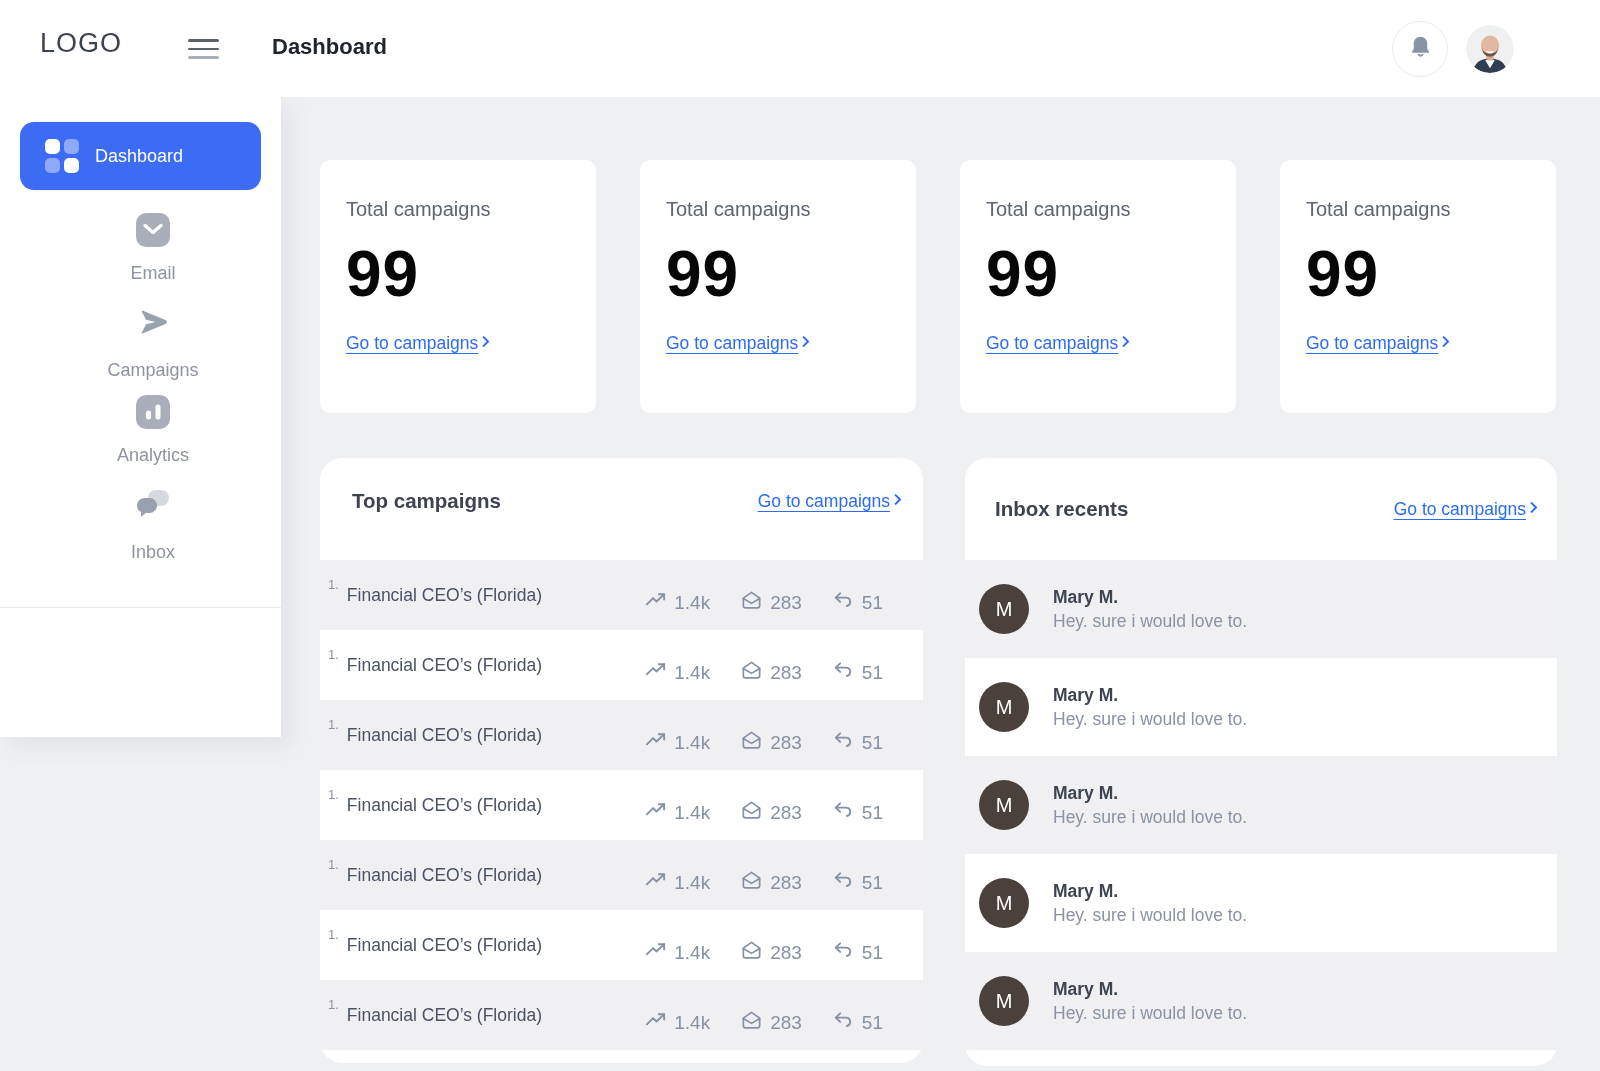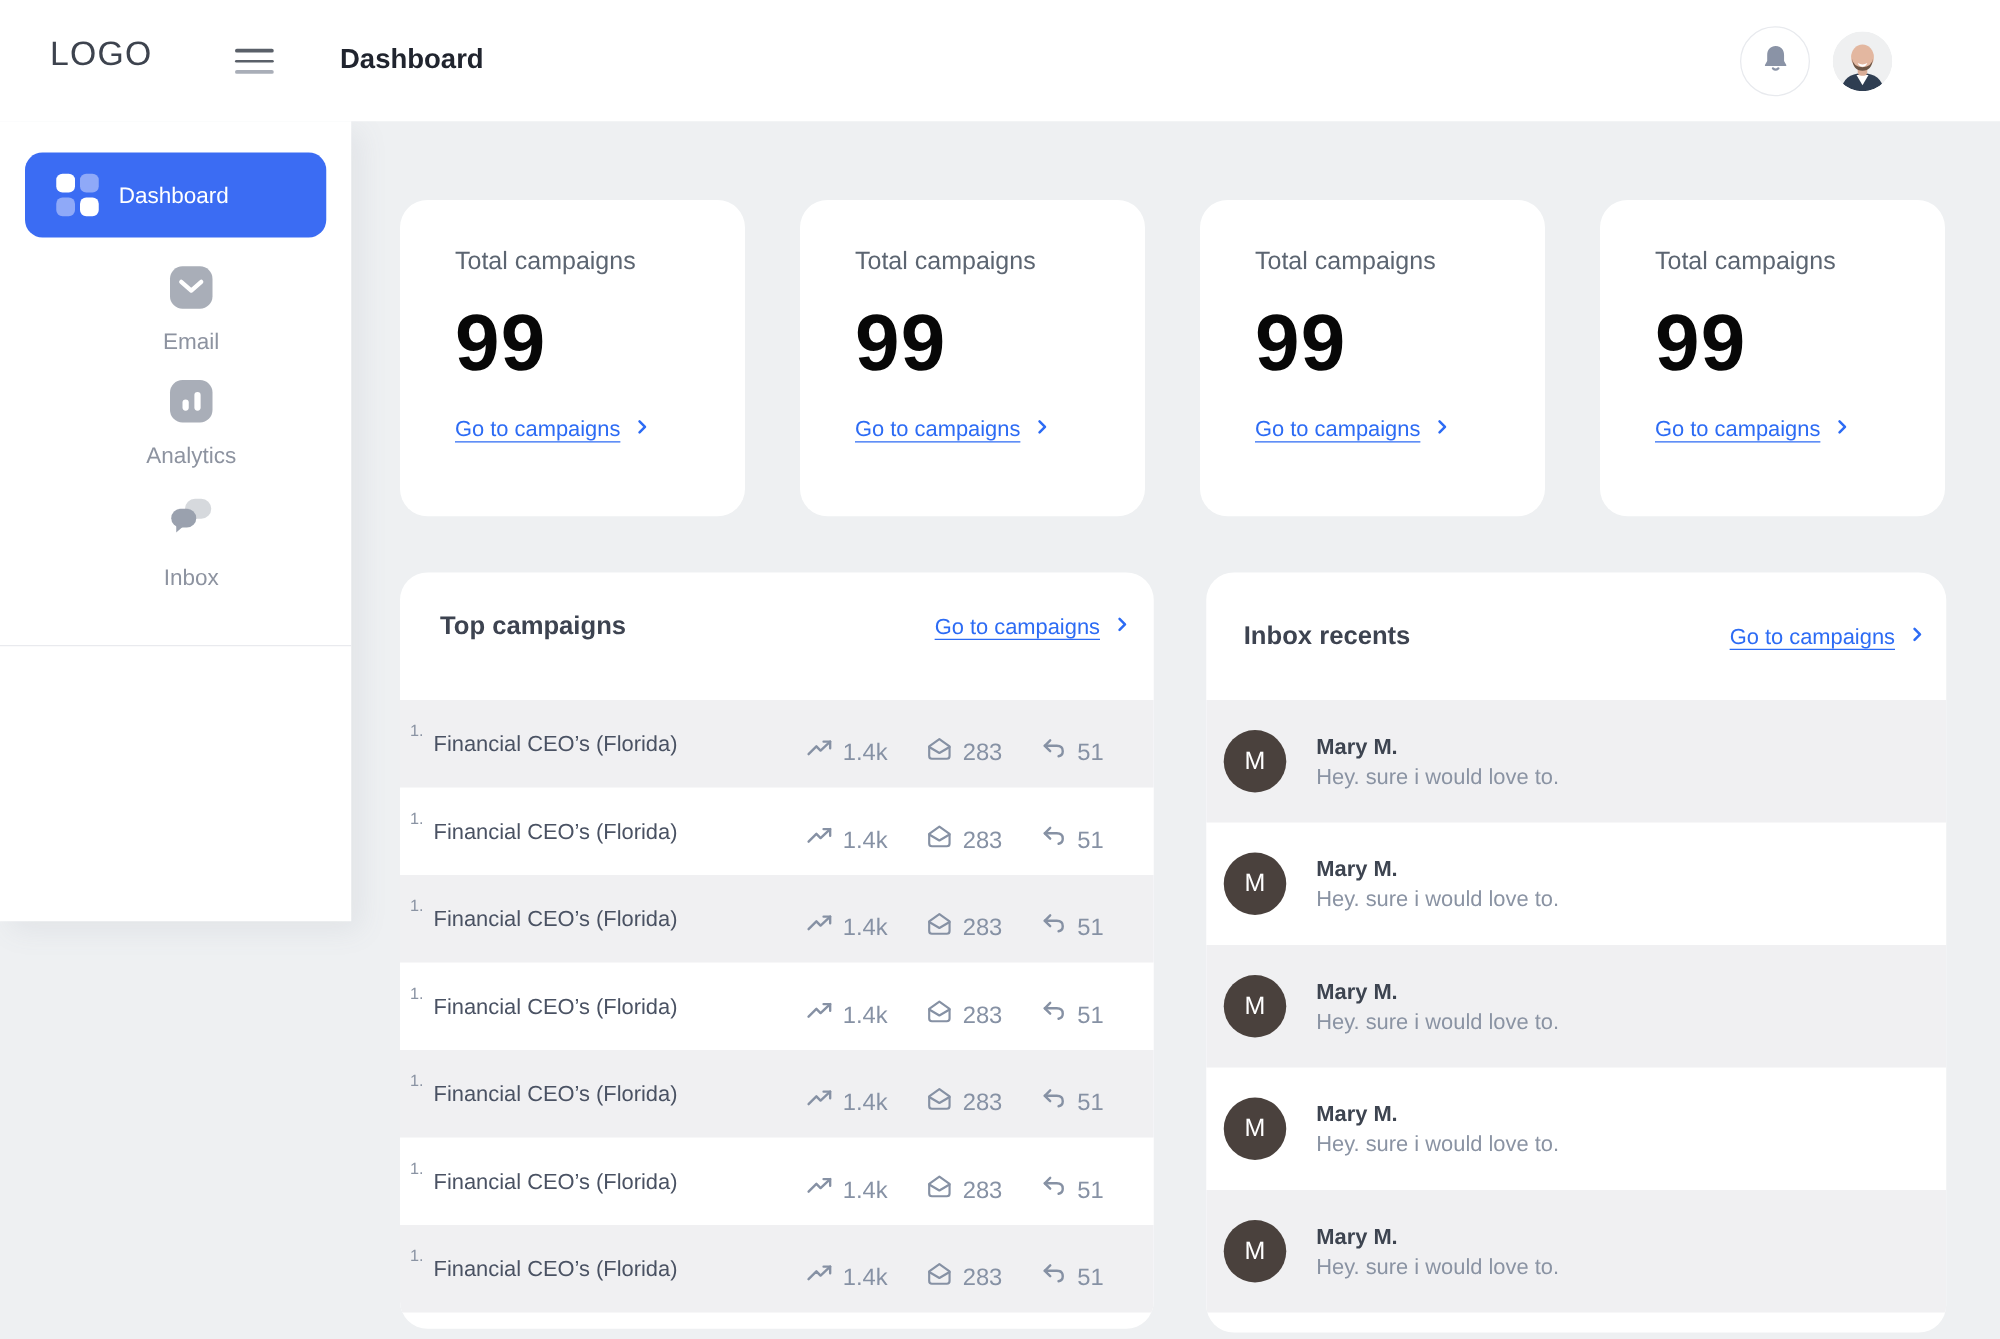--- a/index.html
+++ b/index.html
@@ -37,24 +37,24 @@
 
   .icon-box { width:34px; height:34px; border-radius:10px; background:#a9aeb8; display:flex; align-items:center; justify-content:center; flex:0 0 auto; }
   .grid-icon { width:34px; height:34px; display:grid; grid-template-columns:15px 15px; grid-template-rows:15px 15px; gap:4px; flex:0 0 auto; }
   .grid-icon b { border-radius:5px; }
   .grid-icon b:nth-child(1), .grid-icon b:nth-child(4){ background:#fff; }
   .grid-icon b:nth-child(2), .grid-icon b:nth-child(3){ background:#8fa9f8; }
   .plain-icon { flex:0 0 auto; }
 
   
   .cards-row { position:absolute; left:320px; top:160px; display:grid; grid-template-columns:repeat(4,276px); gap:44px; }
-  .stat-card { height:253px; background:#fff; border-radius:22px; padding:28px 44px; }
+  .stat-card { height:253px; background:#fff; border-radius:10px; padding:28px 26px; }
   .stat-card .title { font-size:20px; color:#5c6571; margin-top:10px; }
   .stat-card .value { font-size:64px; font-weight:bold; color:#070707; margin-top:16px; letter-spacing:1px; }
-  .go-link { display:inline-flex; align-items:center; gap:10px; color:var(--link); font-size:17.5px; cursor:pointer; text-decoration:none; }
+  .go-link { display:inline-flex; align-items:center; gap:0; color:var(--link); font-size:17.5px; cursor:pointer; text-decoration:none; }
   .go-link .txt { text-decoration:underline; text-underline-offset:4px; }
   .stat-card .go-link { margin-top:22px; }
 
   .bottom-section { position:absolute; left:320px; top:458px; display:flex; gap:42px; align-items:flex-start; }
   .panel { background:#fff; border-radius:22px; overflow:hidden; }
   .panel-head { height:102px; display:flex; align-items:center; justify-content:space-between; }
   .panel-title { font-size:20.5px; font-weight:bold; color:#3d4350; }
 
   .tc-panel { width:603px; height:605px; }
   .tc-panel .panel-head { padding:0 18px 16px 32px; }
@@ -126,20 +126,28 @@
   </div>
   <div class="nav-item">
     <span class="icon-box">
       <svg width="34" height="34" viewBox="0 0 34 34">
           <polyline points="9,12.5 17,19.5 25,12.5" fill="none" stroke="#fff" stroke-width="3.4" stroke-linecap="round" stroke-linejoin="round"></polyline>
         </svg>
     </span>
     <span class="label">Email</span>
   </div>
   <div class="nav-item">
+    <span class="plain-icon">
+      <svg width="36" height="36" viewBox="0 0 36 36">
+          <path fill="#9aa1ae" d="M7 8Q6 6 8 6.8L31 16.2Q33 18 31 19.8L8 29.2Q6 30 7 28L11 20.3 20.5 18 11 15.7Z"></path>
+        </svg>
+    </span>
+    <span class="label">Campaigns</span>
+  </div>
+  <div class="nav-item">
     <span class="icon-box">
       <svg width="34" height="34" viewBox="0 0 34 34">
         <rect x="10" y="15.5" width="5" height="9" rx="2.5" fill="#fff"></rect>
         <rect x="19.5" y="9.5" width="5" height="15" rx="2.5" fill="#fff"></rect>
       </svg>
     </span>
     <span class="label">Analytics</span>
   </div>
   <div class="nav-item">
     <span class="plain-icon">

